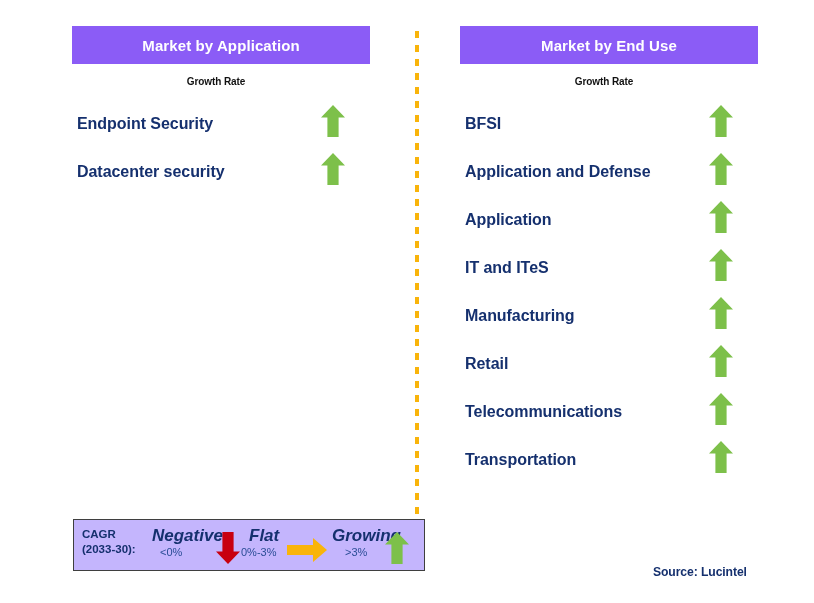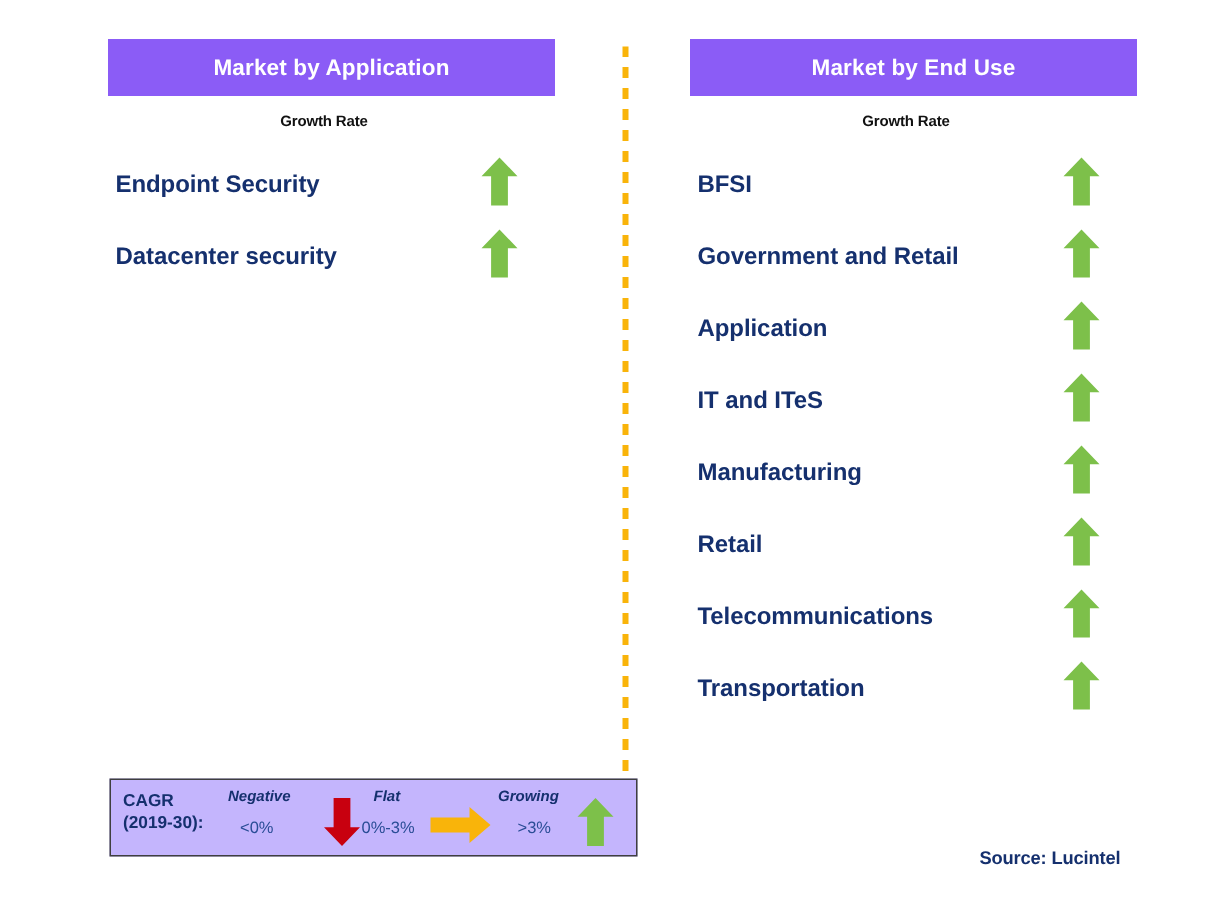--- a/index.html
+++ b/index.html
@@ -130,21 +130,21 @@
     top: 7px;
     font-size: 11.5px;
     font-weight: bold;
     color: #15306e;
     line-height: 15px;
     white-space: nowrap;
   }
   .legend-word {
     position: absolute;
     top: 6px;
-    font-size: 10px;
+    font-size: 17px;
     font-weight: bold;
     font-style: italic;
     color: #15306e;
     white-space: nowrap;
   }
   .legend-value {
     position: absolute;
     top: 26px;
     font-size: 11px;
     color: #2a4d96;
@@ -217,21 +217,21 @@
   <div class="rows">
     <div class="row">
       <div class="row-label">BFSI</div>
       <div class="row-arrow">
         <svg class="arrow-up" viewBox="0 0 26 34" xmlns="http://www.w3.org/2000/svg">
           <path d="M13 1 L25 13.5 L18.6 13.5 L18.6 33 L7.4 33 L7.4 13.5 L1 13.5 Z" fill="#7dc04a"></path>
         </svg>
       </div>
     </div>
     <div class="row">
-      <div class="row-label">Government and Retail</div>
+      <div class="row-label">Application and Defense</div>
       <div class="row-arrow">
         <svg class="arrow-up" viewBox="0 0 26 34" xmlns="http://www.w3.org/2000/svg">
           <path d="M13 1 L25 13.5 L18.6 13.5 L18.6 33 L7.4 33 L7.4 13.5 L1 13.5 Z" fill="#7dc04a"></path>
         </svg>
       </div>
     </div>
     <div class="row">
       <div class="row-label">Application</div>
       <div class="row-arrow">
         <svg class="arrow-up" viewBox="0 0 26 34" xmlns="http://www.w3.org/2000/svg">
@@ -278,21 +278,21 @@
           <path d="M13 1 L25 13.5 L18.6 13.5 L18.6 33 L7.4 33 L7.4 13.5 L1 13.5 Z" fill="#7dc04a"></path>
         </svg>
       </div>
     </div>
   </div>
 </div>
 
 <div class="legend">
   <div class="legend-title">
     <div>CAGR</div>
-    <div>(2019-30):</div>
+    <div>(2033-30):</div>
   </div>
 
   <div class="legend-word lg-neg-word">Negative</div>
   <div class="legend-value lg-neg-value">&lt;0%</div>
   <div class="legend-icon lg-neg-icon">
     <svg class="arrow-down" viewBox="0 0 26 34" xmlns="http://www.w3.org/2000/svg">
       <path d="M13 33 L25 20.5 L18.6 20.5 L18.6 1 L7.4 1 L7.4 20.5 L1 20.5 Z" fill="#c8000f"></path>
     </svg>
   </div>
 

